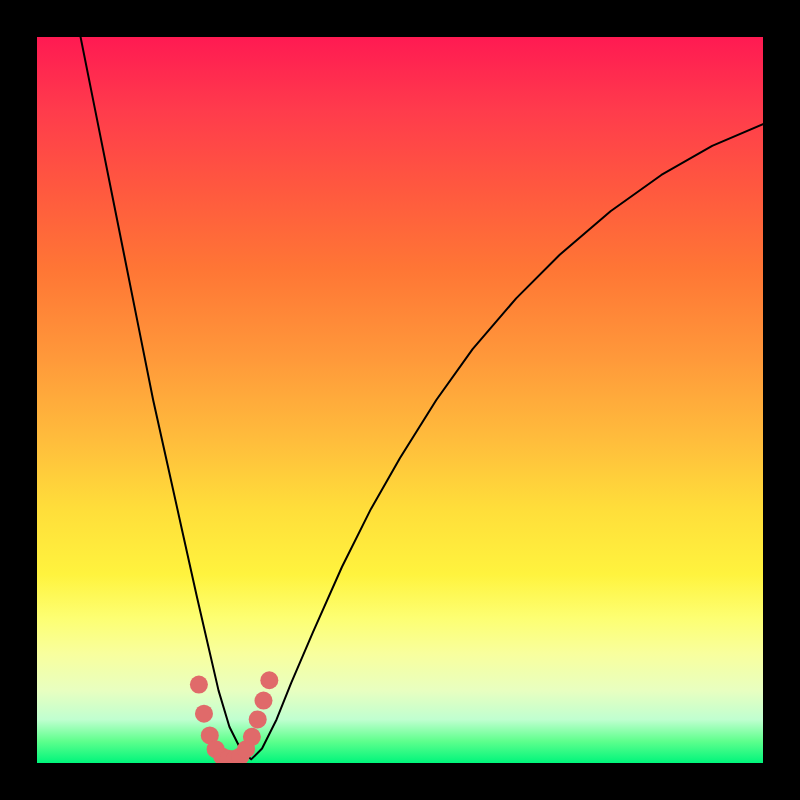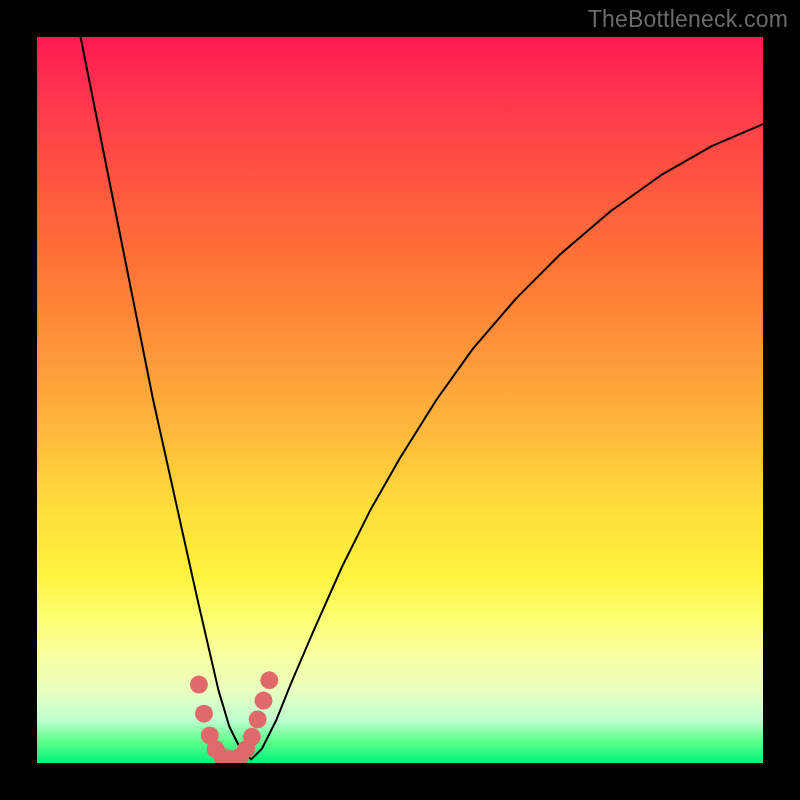--- a/index.html
+++ b/index.html
@@ -59,21 +59,20 @@
     top: 0;
     width: 726px;
     height: 726px;
     display: block;
   }
 </style>
 </head>
 <body>
 
 <div class="frame">
-  <div class="watermark">TheBottleneck.com</div>
   <div class="plot">
     <svg class="curve-layer" viewBox="0 0 726 726" preserveAspectRatio="none">
       <path id="curve-path" fill="none" stroke="#000000" stroke-width="2" stroke-linejoin="round" stroke-linecap="round" d="M43.56 0.00 L58.08 72.60 L72.60 145.20 L87.12 217.80 L101.64 290.40 L116.16 363.00 L130.68 428.34 L145.20 493.68 L159.72 559.02 L170.61 606.21 L181.50 653.40 L192.39 689.70 L203.28 711.48 L214.17 722.37 L225.06 711.48 L239.58 682.44 L254.10 646.14 L275.88 595.32 L304.92 529.98 L333.96 471.90 L363.00 421.08 L399.30 363.00 L435.60 312.18 L479.16 261.36 L522.72 217.80 L573.54 174.24 L624.36 137.94 L675.18 108.90 L726.00 87.12"></path>
       <g id="marker-group">
           <circle cx="161.90" cy="647.59" r="9" fill="#e06a6a"></circle>
           <circle cx="166.98" cy="676.63" r="9" fill="#e06a6a"></circle>
           <circle cx="172.79" cy="698.41" r="9" fill="#e06a6a"></circle>
           <circle cx="178.60" cy="712.21" r="9" fill="#e06a6a"></circle>
           <circle cx="185.13" cy="719.47" r="9" fill="#e06a6a"></circle>
           <circle cx="191.66" cy="721.64" r="9" fill="#e06a6a"></circle>

